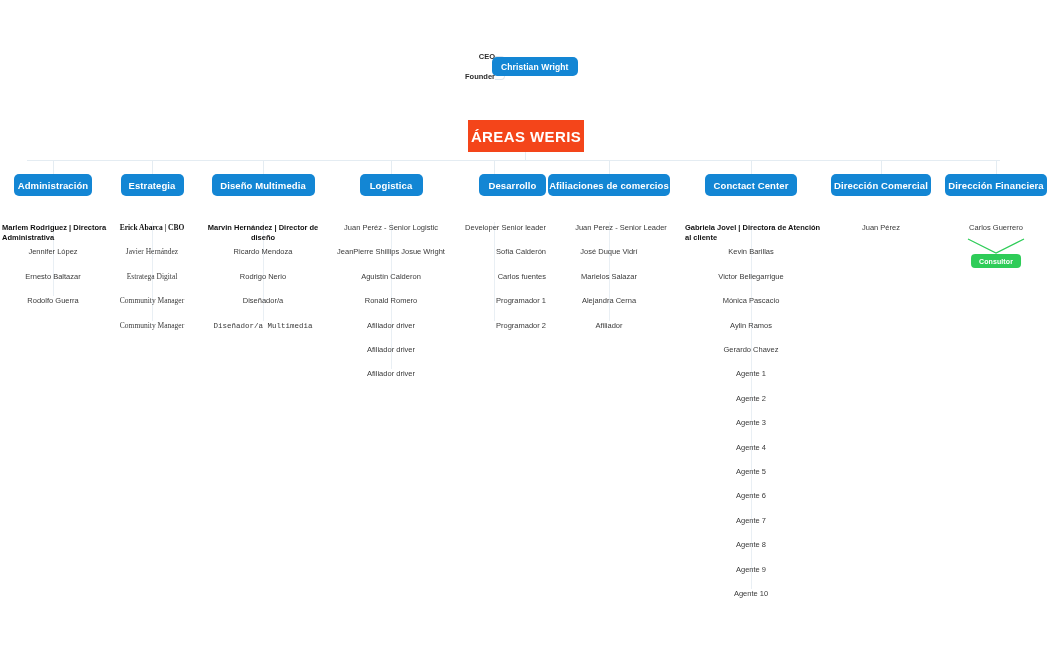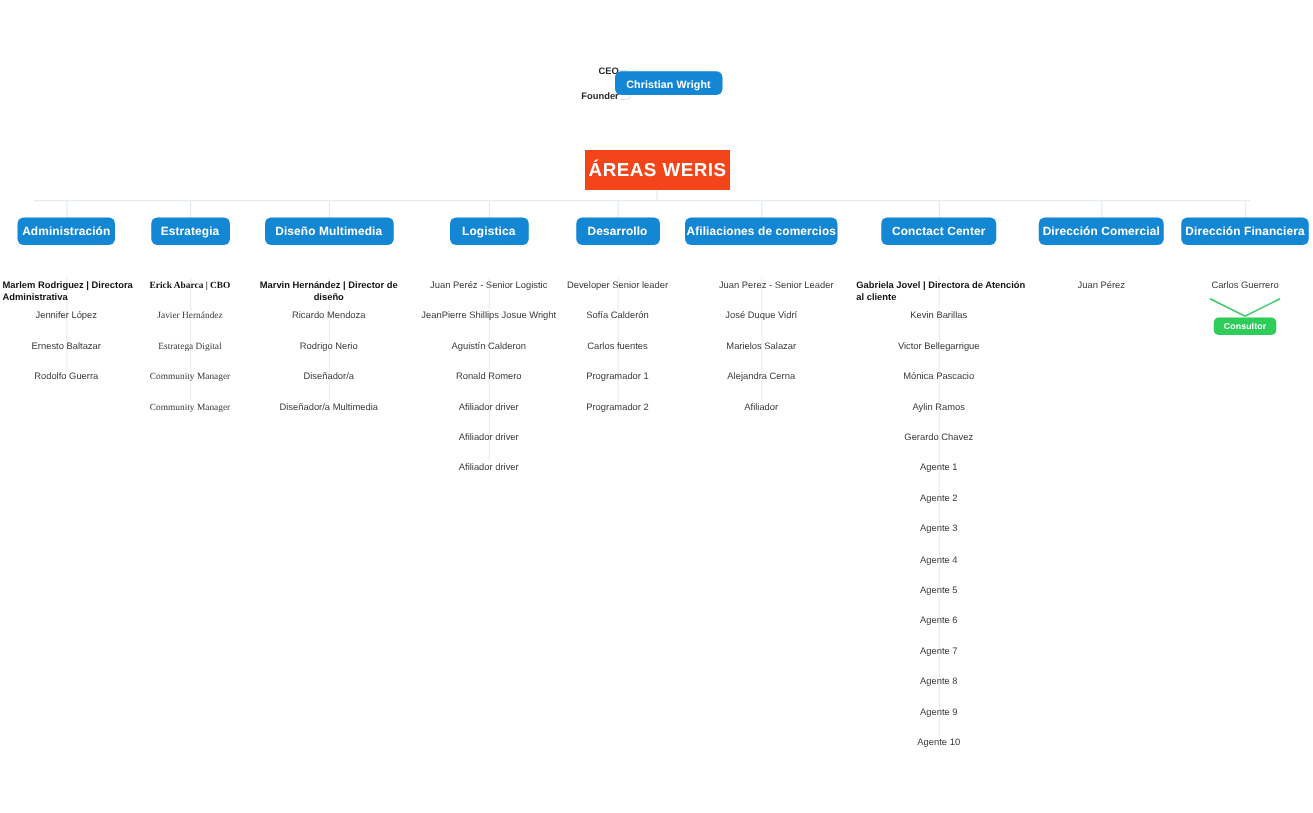--- a/index.html
+++ b/index.html
@@ -245,33 +245,33 @@
         <div class="node" style="position: absolute; top: 75.8px; left: 0px; width: 100%;">Estratega Digital</div>
         <div class="node" style="position: absolute; top: 100.2px; left: 0px; width: 100%;">Community Manager</div>
         <div class="node" style="position: absolute; top: 124.6px; left: 0px; width: 100%;">Community Manager</div>
       </div></div>
     <div class="col" style="left: 197px; width: 132px;"><div class="pill pill-blue col-head" style="width: 103px; margin: 0px auto;">Diseño Multimedia</div><div class="col-body" style="height: 144.6px;">
         <div class="col-spine" style="height: 98.6px;"></div>
         <div class="node node-lead centered" style="position: absolute; top: 27px; left: 0px; width: 100%;">Marvin Hernández | Director de diseño</div>
         <div class="node" style="position: absolute; top: 51.4px; left: 0px; width: 100%;">Ricardo Mendoza</div>
         <div class="node" style="position: absolute; top: 75.8px; left: 0px; width: 100%;">Rodrigo Nerio</div>
         <div class="node" style="position: absolute; top: 100.2px; left: 0px; width: 100%;">Diseñador/a</div>
-        <div class="node" style="position: absolute; top: 124.6px; left: 0px; width: 100%;">Diseñador/a Multimedia</div>
+        <div class="node" style="position: absolute; top: 124.6px; left: 0px; width: 100%; font-family: Liberation Mono, monospace;">Diseñador/a Multimedia</div>
       </div></div>
     <div class="col" style="left: 329px; width: 124px;"><div class="pill pill-blue col-head" style="width: 63px; margin: 0px auto;">Logistica</div><div class="col-body" style="height: 193.4px;">
         <div class="col-spine" style="height: 147.4px;"></div>
         <div class="node  centered" style="position: absolute; top: 27px; left: 0px; width: 100%;">Juan Peréz - Senior Logistic</div>
         <div class="node" style="position: absolute; top: 51.4px; left: 0px; width: 100%;">JeanPierre Shillips Josue Wright</div>
         <div class="node" style="position: absolute; top: 75.8px; left: 0px; width: 100%;">Aguistín Calderon</div>
         <div class="node" style="position: absolute; top: 100.2px; left: 0px; width: 100%;">Ronald Romero</div>
         <div class="node" style="position: absolute; top: 124.6px; left: 0px; width: 100%;">Afiliador driver</div>
         <div class="node" style="position: absolute; top: 149px; left: 0px; width: 100%;">Afiliador driver</div>
         <div class="node" style="position: absolute; top: 173.4px; left: 0px; width: 100%;">Afiliador driver</div>
       </div></div>
-    <div class="col" style="left: 442px; width: 104px;"><div class="pill pill-blue col-head" style="width: 67px; margin: 0px auto;">Desarrollo</div><div class="col-body" style="height: 144.6px;">
+    <div class="col" style="left: 442px; width: 104px; text-align: right;"><div class="pill pill-blue col-head" style="width: 67px; margin: 0px auto;">Desarrollo</div><div class="col-body" style="height: 144.6px;">
         <div class="col-spine" style="height: 98.6px;"></div>
         <div class="node  centered" style="position: absolute; top: 27px; left: 0px; width: 100%;">Developer Senior leader</div>
         <div class="node" style="position: absolute; top: 51.4px; left: 0px; width: 100%;">Sofía Calderón</div>
         <div class="node" style="position: absolute; top: 75.8px; left: 0px; width: 100%;">Carlos fuentes</div>
         <div class="node" style="position: absolute; top: 100.2px; left: 0px; width: 100%;">Programador 1</div>
         <div class="node" style="position: absolute; top: 124.6px; left: 0px; width: 100%;">Programador 2</div>
       </div></div>
     <div class="col" style="left: 544px; width: 130px;"><div class="pill pill-blue col-head" style="width: 122px; margin: 0px auto;">Afiliaciones de comercios</div><div class="col-body" style="height: 144.6px;">
         <div class="col-spine" style="height: 98.6px;"></div>
         <div class="node  centered" style="position: absolute; top: 27px; left: 12px; width: 100%;">Juan Perez - Senior Leader</div>

